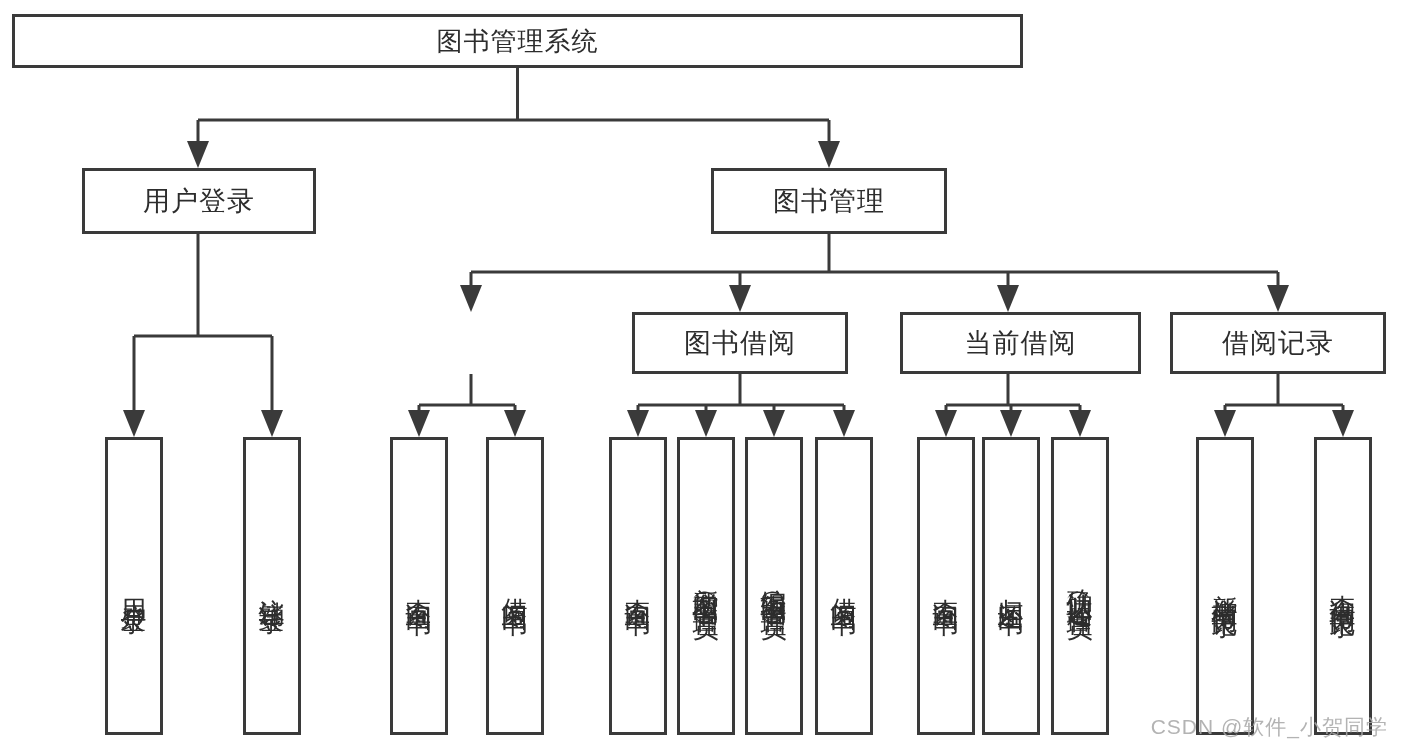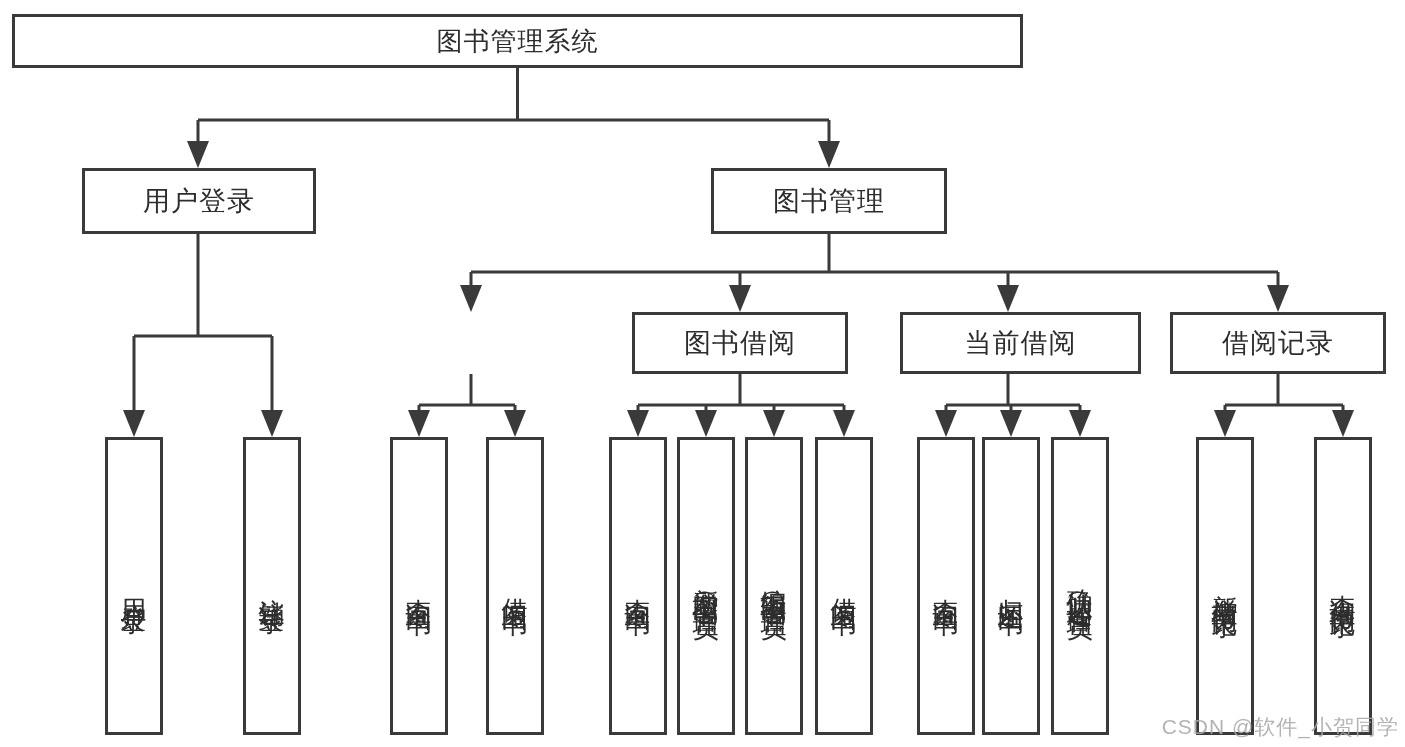--- a/index.html
+++ b/index.html
@@ -49,21 +49,21 @@
     height: 298px;
     width: 58px;
     writing-mode: vertical-rl;
     text-orientation: mixed;
     font-size: 26px;
     letter-spacing: 0.15em;
     line-height: 1;
   }
   #watermark {
     position: absolute;
-    right: 6px;
+    right: 17px;
     bottom: 6px;
     z-index: 3;
     font-size: 21px;
     color: rgba(168, 168, 168, 0.88);
     letter-spacing: 1px;
     white-space: nowrap;
   }
 </style>
 </head>
 <body>

